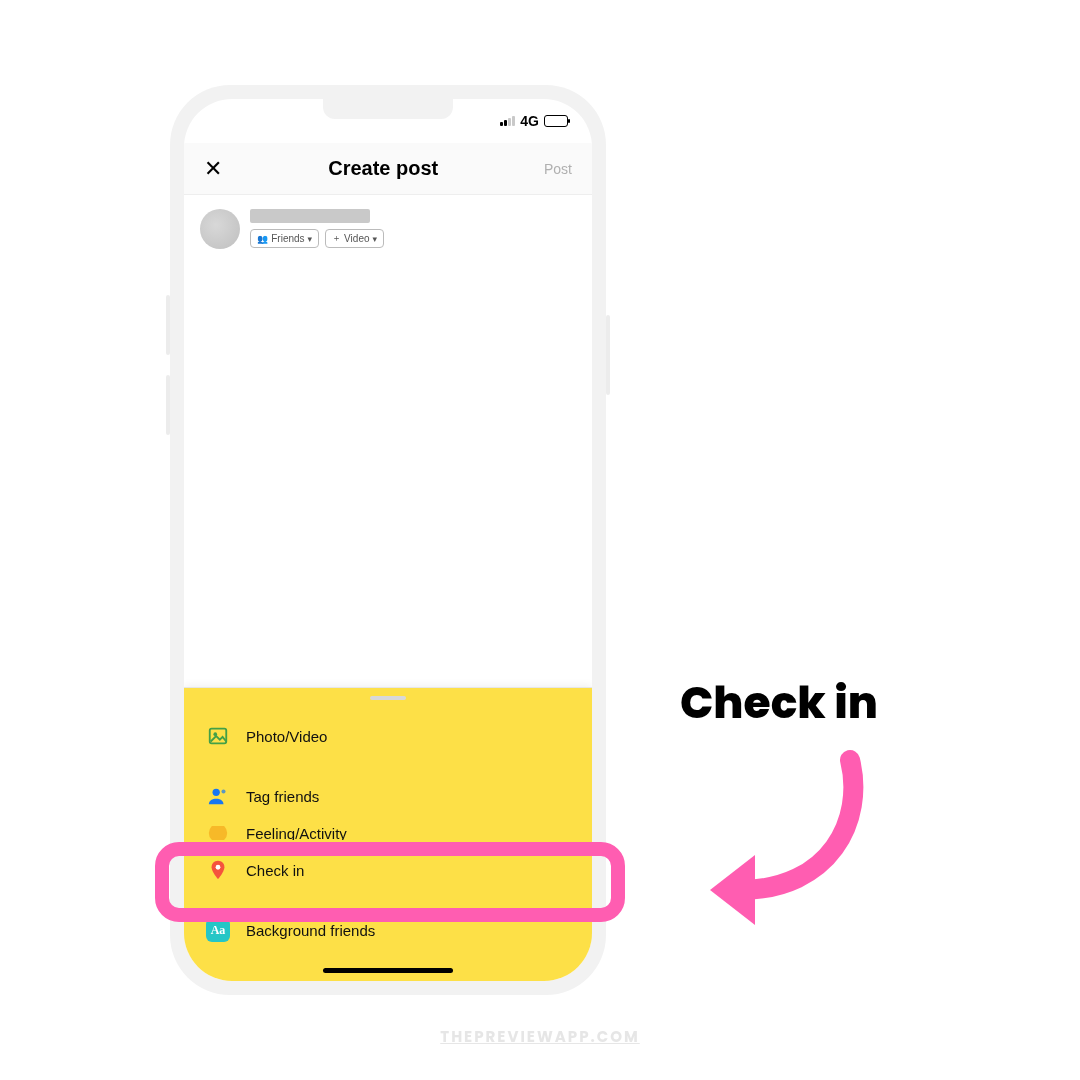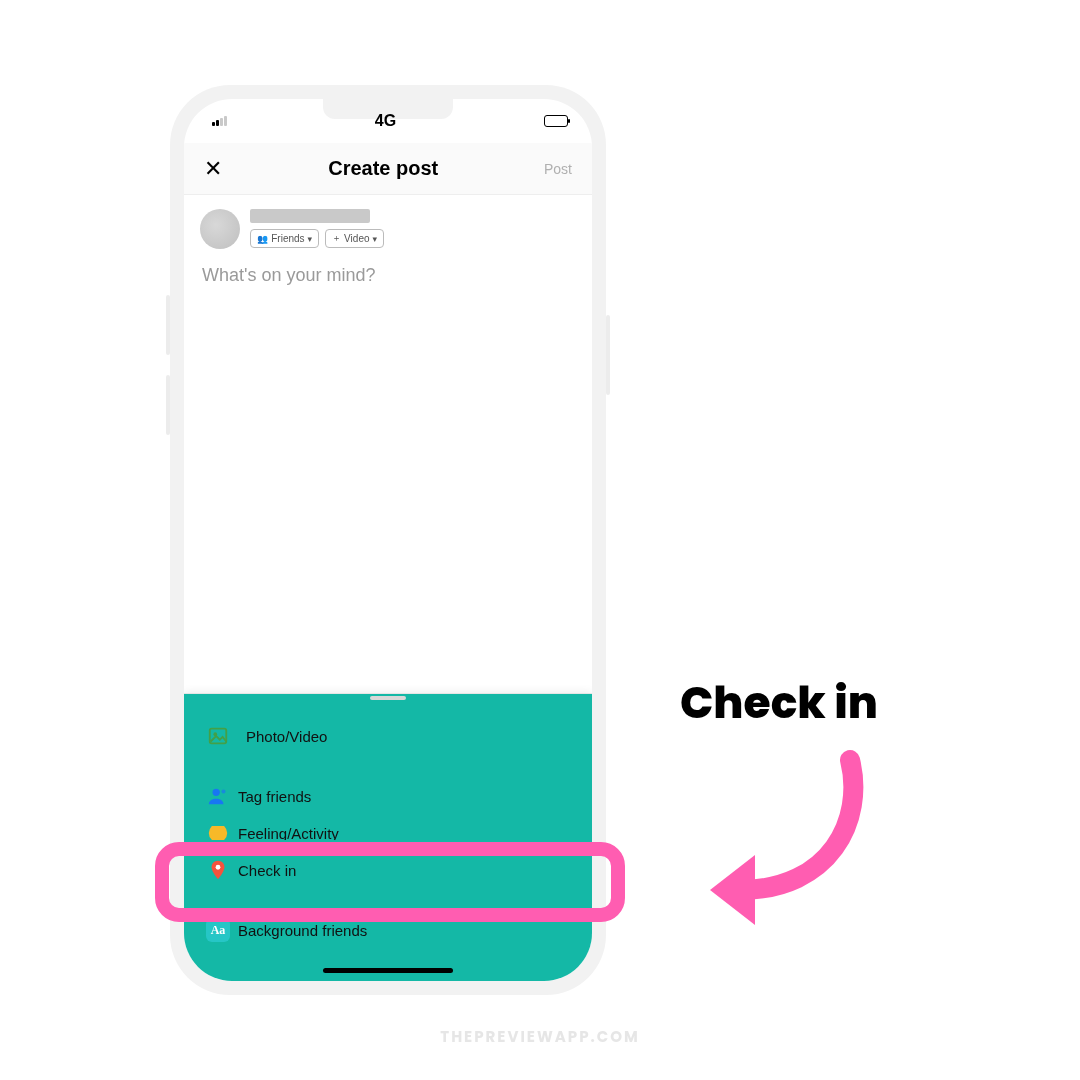--- a/index.html
+++ b/index.html
@@ -32,25 +32,25 @@
     position: relative;
     display: flex;
     flex-direction: column;
   }
 
   
   .status-bar {
     height: 44px;
     display: flex;
     align-items: center;
-    justify-content: space-between;
+    justify-content: flex-end;
     padding: 0 24px 0 28px;
-    font-size: 16px;
+    font-size: 14px;
     font-weight: 600;
-    gap: 14px;
+    gap: 5px;
     position: relative;
   }
   .notch {
     position: absolute;
     top: 0;
     left: 50%;
     transform: translateX(-50%);
     width: 130px;
     height: 20px;
     background: #f2f2f2;
@@ -134,40 +134,41 @@
     font-size: 18px;
     color:#9a9a9a;
     flex: 0 0 auto;
   }
 
   .spacer { flex: 1; }
 
   
   .sheet {
     border-top: 1px solid #e6e6e6;
-    background: #14b8a6;
+    background: #fde047;
+    padding-top: 6px;
     position: relative;
     box-shadow: 0 -2px 8px rgba(0,0,0,0.06);
   }
   .sheet-handle {
     width: 36px; height: 4px;
     background:#d8d8d8;
     border-radius: 4px;
     margin: 2px auto 6px auto;
   }
   .option {
     display:flex;
     align-items:center;
     gap: 16px;
     padding: 18px 22px;
     font-size: 15px;
     color:#111;
     cursor:pointer;
   }
-  .option + .option { border-top: none; gap: 8px; }
+  .option + .option { border-top: none; }
   .opt-icon {
     width: 24px; height: 24px;
     display:flex; align-items:center; justify-content:center;font-family:Liberation Serif, serif;
   }
   .photo-ic { color:#43a047; }
   .tag-ic { color:#1877f2; }
   .feeling-ic { color:#f7b928; }
   .checkin-ic { color:#f5533d; }
   .bg-ic { background:#26c6c6; color:#fff; border-radius:6px; font-size:12px; font-weight:700; }
 
@@ -224,20 +225,21 @@
   .watermark {
     position:absolute;
     left: 0; right:0;
     bottom: 32px;
     text-align:center;
     font-family: "Poppins","Montserrat","Segoe UI",Arial,sans-serif;
     font-weight: 700;
     font-size: 15px;
     letter-spacing: 2px;
     color:#e6e6e6;
+    text-decoration:underline;
   }
 </style>
 </head>
 <body>
 
 <div class="phone-frame">
   <div class="side-btn side-left1"></div>
   <div class="side-btn side-left2"></div>
   <div class="side-btn side-right"></div>
 
@@ -273,21 +275,20 @@
           </div>
           <div class="pill">
             <span class="pill-icon">＋</span>
             <span>Video</span>
             <span class="pill-icon">▾</span>
           </div>
         </div>
       </div>
     </div>
 
-    <div class="composer">What's on your mind?</div>
 
     <div class="spacer"></div>
 
     <div class="sheet">
       <div class="sheet-handle"></div>
 
       <div class="option">
         <span class="opt-icon photo-ic">
           <svg width="22" height="22" viewBox="0 0 24 24" fill="none">
             <rect x="3" y="4" width="18" height="16" rx="2" stroke="#43a047" stroke-width="2"></rect>

